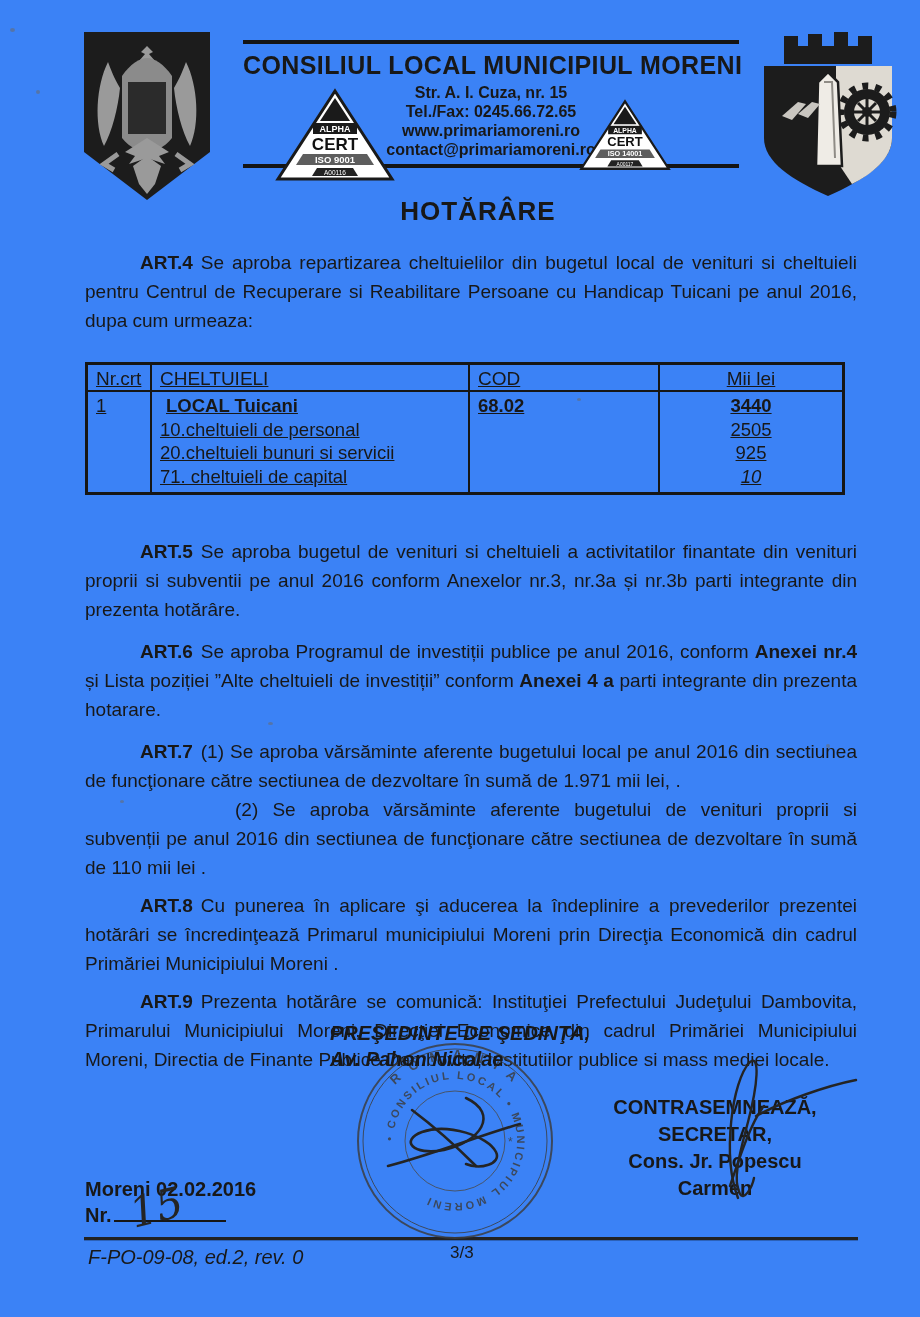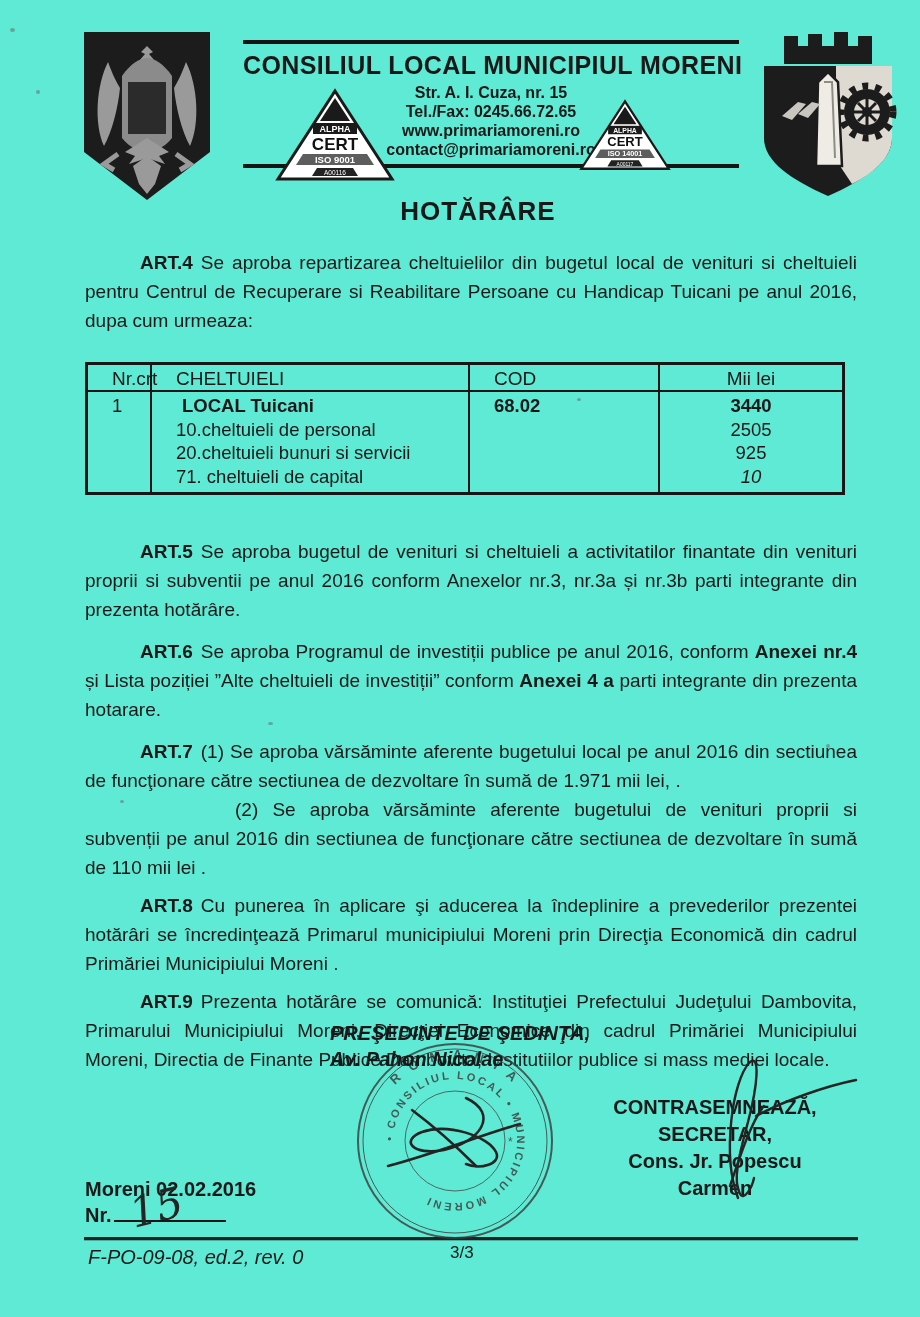--- a/index.html
+++ b/index.html
@@ -2,21 +2,21 @@
 <html><head>
 <meta charset="utf-8">
 <style>
   * { margin:0; padding:0; box-sizing:border-box; }
   html,body { width:920px; }
   body {
     font-family:"Liberation Sans","DejaVu Sans",sans-serif;
     background:#ffffff; color:#181818;
     -webkit-font-smoothing:antialiased;
   }
-  .page { position:relative; width:920px; height:1317px; background:#5eead4; overflow:hidden; }
+  .page { position:relative; width:920px; height:1317px; background:#3b82f6; overflow:hidden; }
 
   
   .emblem-left { position:absolute; left:78px; top:28px; width:138px; height:176px; }
   .coa-right   { position:absolute; left:740px; top:20px; width:176px; height:182px; }
 
   .header-band {
     position:absolute; left:243px; top:40px; width:496px; height:128px;
     border-top:4px solid #141414; border-bottom:4px solid #141414;
   }
   .org-name {
@@ -42,21 +42,21 @@
   .mt-art5 { margin-top:42px; }
   .mt-sm { margin-top:13px; }
   .mt-xs { margin-top:9px; }
 
   
   .budget-table {
     width:760px; border:3px solid #161616;
     display:grid; grid-template-columns:62px 318px 190px 1fr;
     font-size:18.5px;
   }
-  .bt-cell { padding:1px 24px; }
+  .bt-cell { padding:1px 8px;text-decoration:underline; }
   .bt-head { border-bottom:2.5px solid #161616; font-size:19px; height:27px; line-height:25px; }
   .bt-col2, .bt-col3, .bt-col4 { border-left:2.5px solid #161616; }
   .bt-right { text-align:center; }
   .bt-body { padding-top:2px; padding-bottom:4px; line-height:23.5px; }
   .bold { font-weight:bold; }
   .ital { font-style:italic; }
 
   
   .president { position:absolute; left:330px; top:1020px; width:320px; text-align:left;
                font-weight:bold; font-size:20px; line-height:26px; z-index:3;font-style:italic; }

